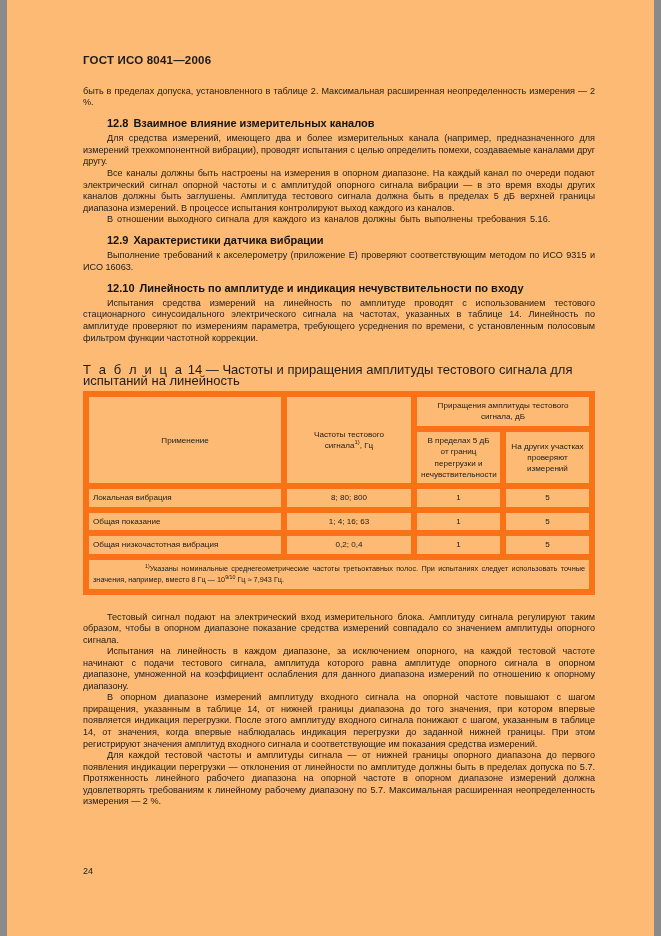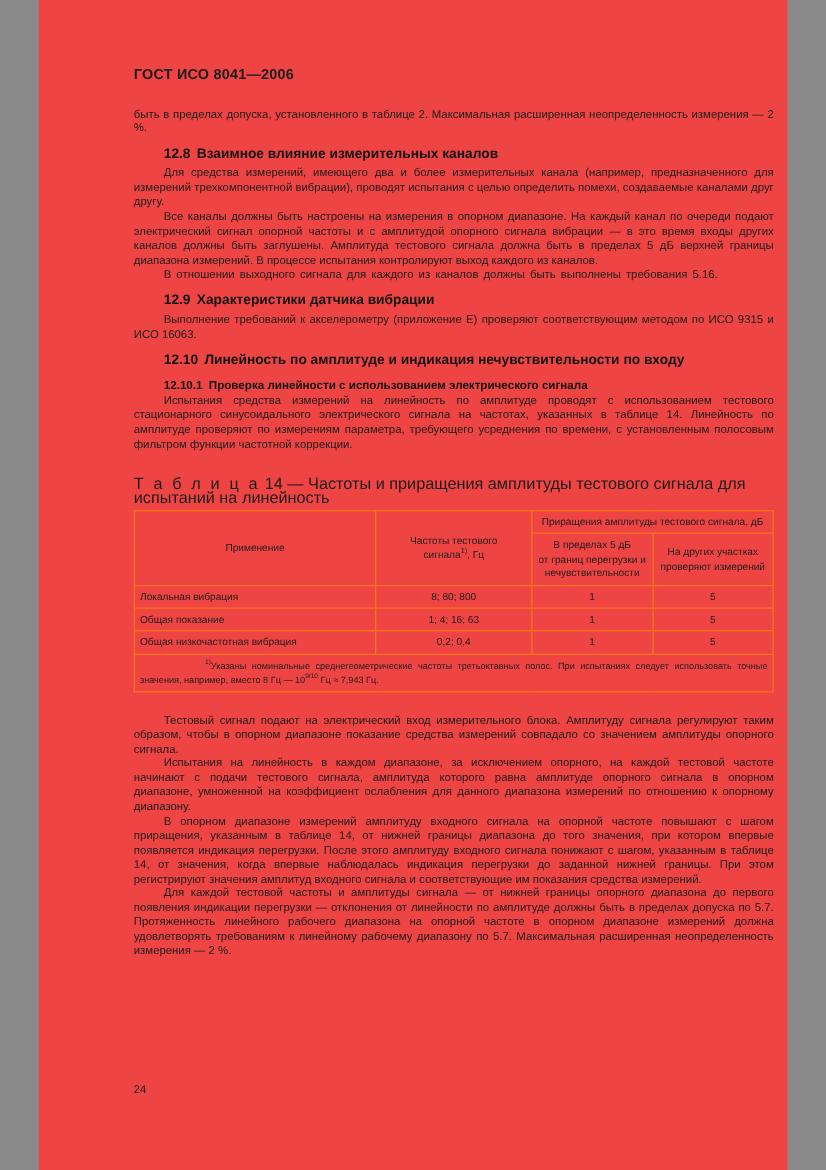--- a/index.html
+++ b/index.html
@@ -6,24 +6,24 @@
   html, body {
     margin: 0;
     padding: 0;
     background: #8a8a8a;
   }
   body {
     font-family: "Liberation Sans", sans-serif;
   }
   .page {
     position: relative;
-    width: 599px;
+    width: 647px;
     height: 936px;
     margin: 0 auto;
-    background: #ef4444;
+    background: #fdba74;
     box-sizing: border-box;
     overflow: hidden;
   }
   .content {
     position: absolute;
     left: 76px;
     top: 54px;
     width: 512px;
   }
   .doc-header {
@@ -80,21 +80,21 @@
   }
   table.data-table {
     border-collapse: collapse;
     width: 100%;
     table-layout: fixed;
     font-size: 8.1px;
     color: #1c1c1c;
   }
   table.data-table th,
   table.data-table td {
-    border: 1px solid #f97316;
+    border: 6px solid #f97316;
     padding: 3px 4px;
     font-weight: normal;
     vertical-align: middle;
     line-height: 11.4px;
   }
   table.data-table th {
     text-align: center;
   }
   th.col-app   { width: 184px; }
   th.col-freq  { width: 116px; }
@@ -157,23 +157,20 @@
     <h3 class="heading">
       <span class="num">12.9</span><span>Характеристики датчика вибрации</span>
     </h3>
 
     <p class="body-text indent">Выполнение требований к акселерометру (приложение Е) проверяют соответствующим методом по ИСО 9315 и ИСО 16063.</p>
 
     <h3 class="heading">
       <span class="num">12.10</span><span>Линейность по амплитуде и индикация нечувствительности по входу</span>
     </h3>
 
-    <h4 class="subheading">
-      <span class="num">12.10.1</span><span>Проверка линейности с использованием электрического сигнала</span>
-    </h4>
 
     <p class="body-text indent">Испытания средства измерений на линейность по амплитуде проводят с использованием тесто­вого стационарного синусоидального электрического сигнала на частотах, указанных в таблице 14. Линейность по амплитуде проверяют по измерениям параметра, требующего усреднения по времени, с установленным полосовым фильтром функции частотной коррекции.</p>
 
     <div class="table-caption">
       <span class="tcap-sp">Т а б л и ц а</span>
       <span>14</span>
       <span>— Частоты и приращения амплитуды тестового сигнала для испытаний на линейность</span>
     </div>
 
     <table class="data-table">

